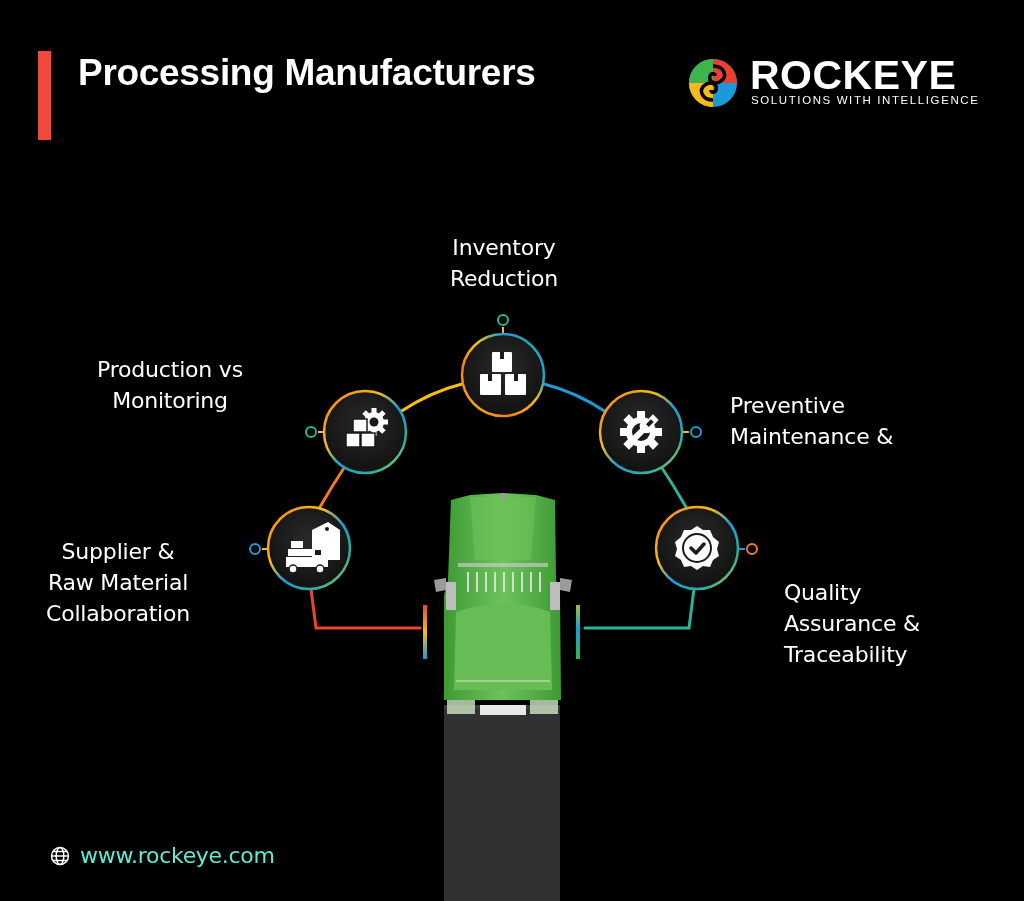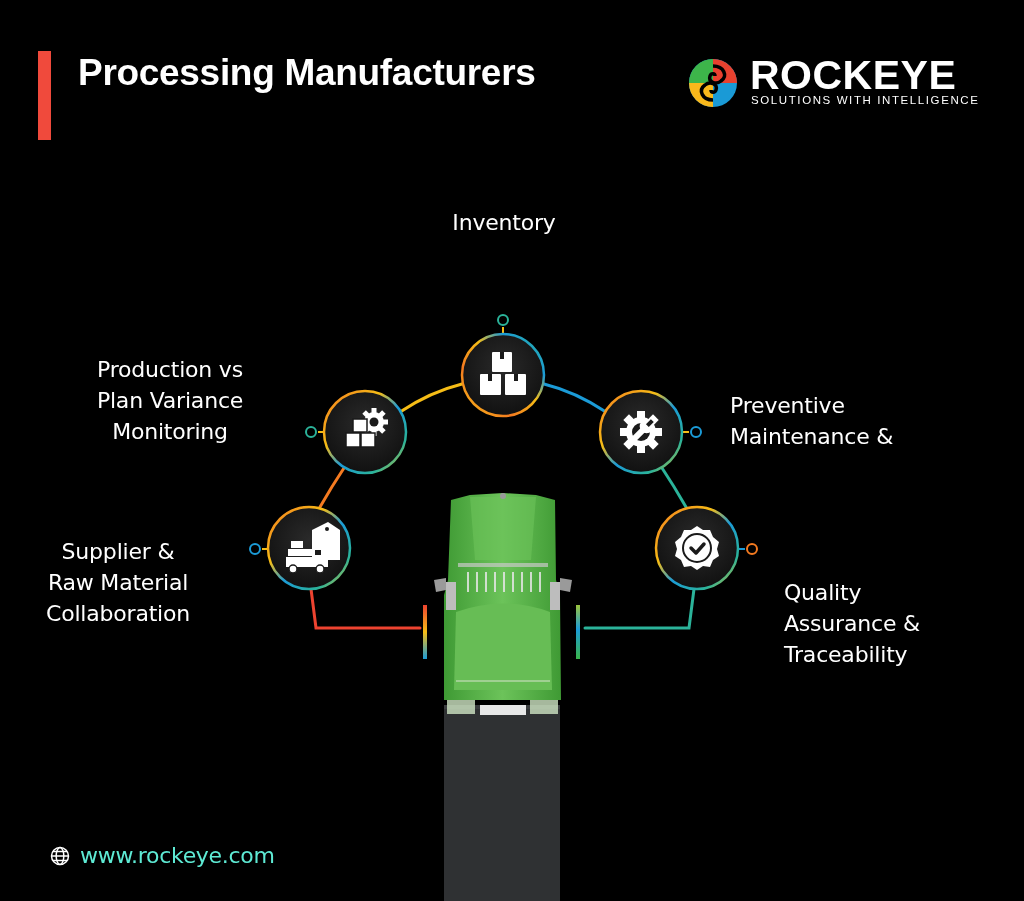--- a/index.html
+++ b/index.html
@@ -7,21 +7,21 @@
   .accent-bar { position:absolute; left:38px; top:51px; width:13px; height:89px; background:#f04a3c; }
   .title { position:absolute; left:78px; top:50px; width:580px; font-family:"Liberation Sans", sans-serif; font-weight:700; font-size:37px; line-height:45px; letter-spacing:-0.3px; color:#fff; }
   .brand { position:absolute; left:688px; top:56px; width:300px; height:60px; }
   .brand-logo { position:absolute; left:0; top:2px; width:50px; height:50px; }
   .brand-name { position:absolute; left:62px; top:-4px; font-family:"Liberation Sans", sans-serif; font-weight:700; font-size:41px; letter-spacing:0.5px; color:#fff; line-height:46px; }
   .brand-tag { position:absolute; left:63px; top:38px; font-family:"Liberation Sans", sans-serif; font-size:11.5px; letter-spacing:1.6px; color:#fff; white-space:nowrap; }
   svg.diagram { position:absolute; left:0; top:0; }
   .label { position:absolute; font-family:"DejaVu Sans", sans-serif; font-size:22px; line-height:31px; color:#fff; letter-spacing:-0.2px; }
   .label span { display:block; white-space:nowrap; }
   .l-right { text-align:center; }
-  .l-center { text-align:center; }
+  .l-center { text-align:center;margin-top:25px; }
   .l-left { text-align:left;margin-top:36px; }
   .footer { position:absolute; left:50px; top:843px; display:flex; align-items:center; gap:10px; }
   .footer-text { font-family:"DejaVu Sans", sans-serif; font-size:22px; color:#5eead4; letter-spacing:-0.3px; }
 </style>
 </head>
 <body>
 
 <div class="accent-bar"></div>
 <div class="title">
   <div>Processing Manufacturers</div>
@@ -209,25 +209,25 @@
 
   <g transform="translate(697 548)">
     <path d="M0 -22 L6 -18 L13 -18 L16 -11 L22 -6 L20 1 L22 8 L16 12 L13 19 L6 18 L0 22 L-6 18 L-13 19 L-16 12 L-22 8 L-20 1 L-22 -6 L-16 -11 L-13 -18 L-6 -18 Z" fill="#fff"></path>
     <circle r="14" fill="none" stroke="#1a1a1a" stroke-width="2"></circle>
     <path d="M-6 0 L-1 5 L7 -4" fill="none" stroke="#1a1a1a" stroke-width="3.5" stroke-linecap="round" stroke-linejoin="round"></path>
   </g>
 </svg>
 
 <div class="label l-center" style="left:373px; top:207px; width:262px;">
   <span>Inventory</span>
+  <span>Reduction</span>
 </div>
 
 <div class="label l-right" style="left:60px; top:354px; width:220px;">
   <span>Production vs</span>
-  <span>Plan Variance</span>
   <span>Monitoring</span>
 </div>
 
 <div class="label l-left" style="left:730px; top:354px; width:290px;">
   <span>Preventive</span>
   <span>Maintenance &amp;</span>
 </div>
 
 <div class="label l-right" style="left:10px; top:536px; width:216px;">
   <span>Supplier &amp;</span>

